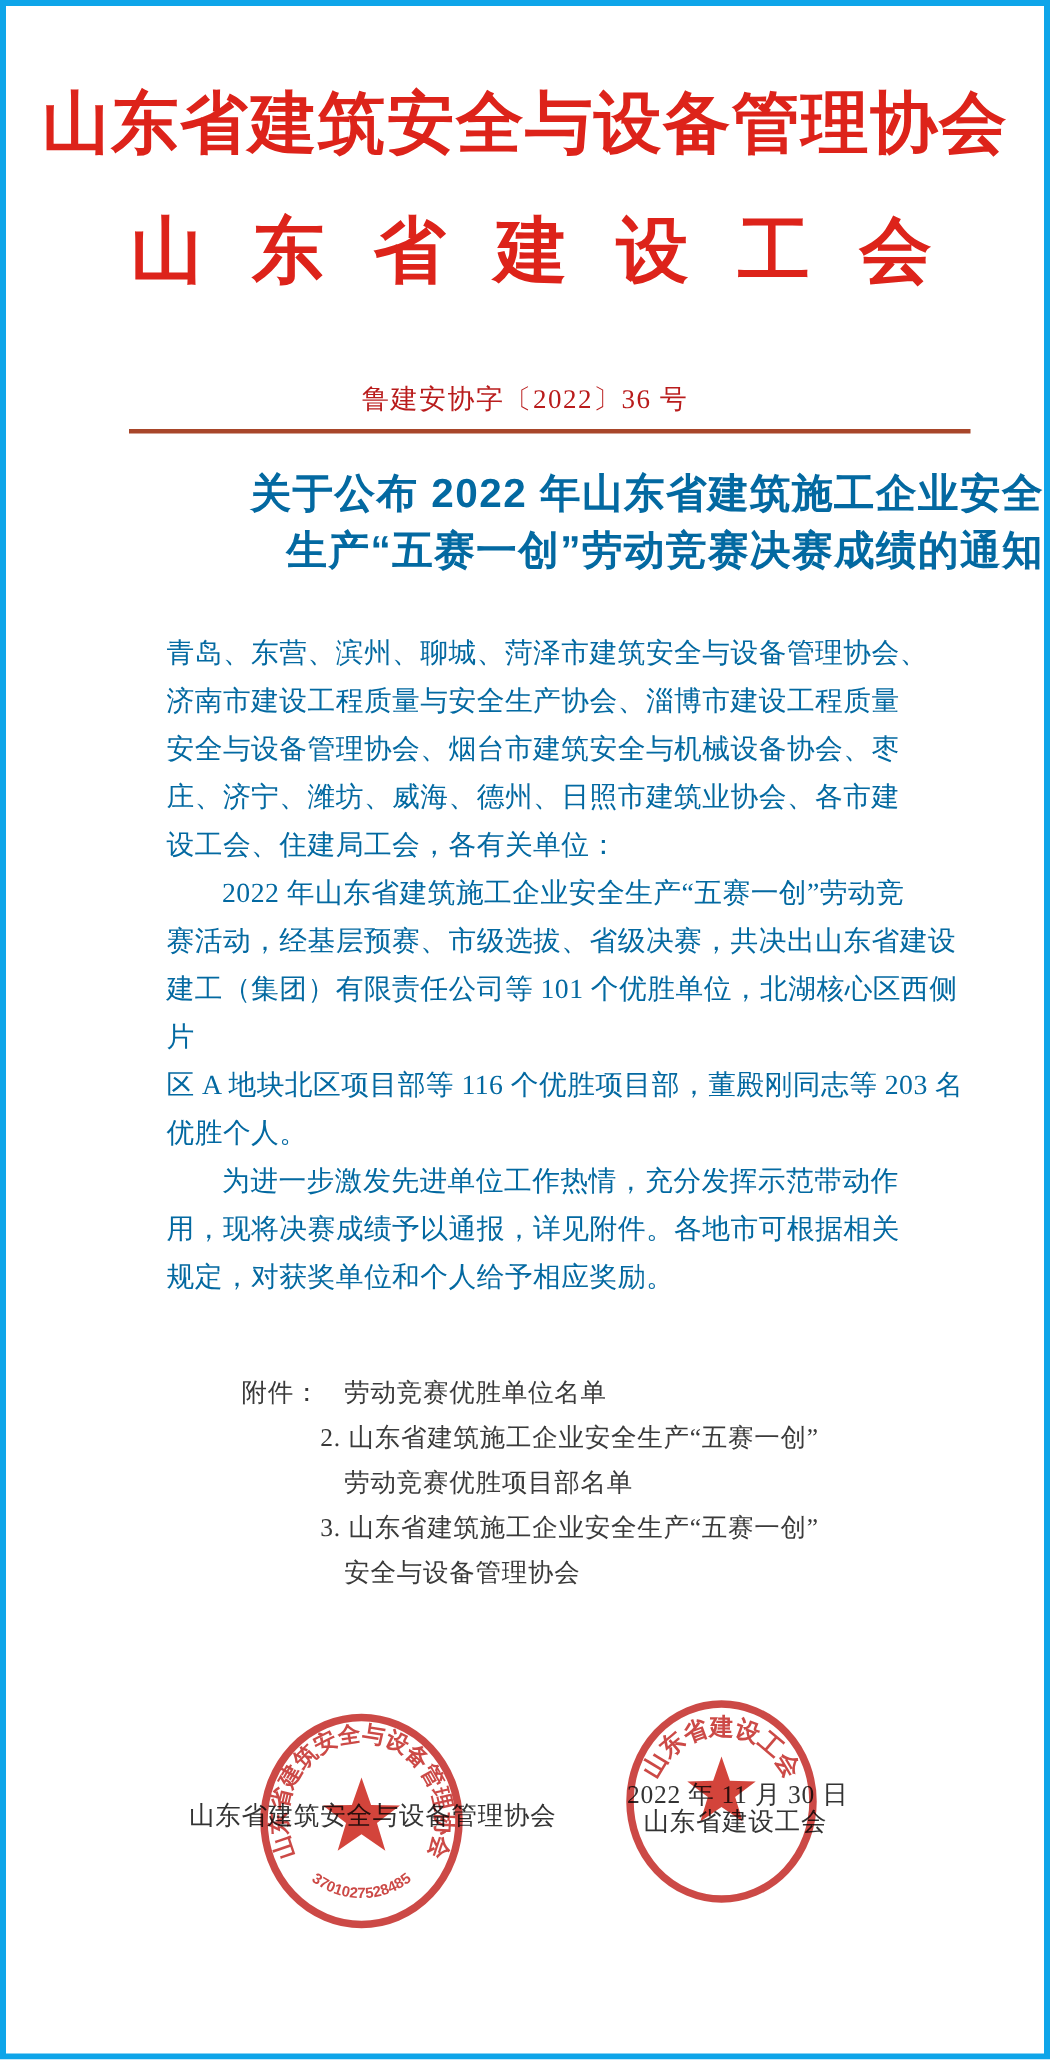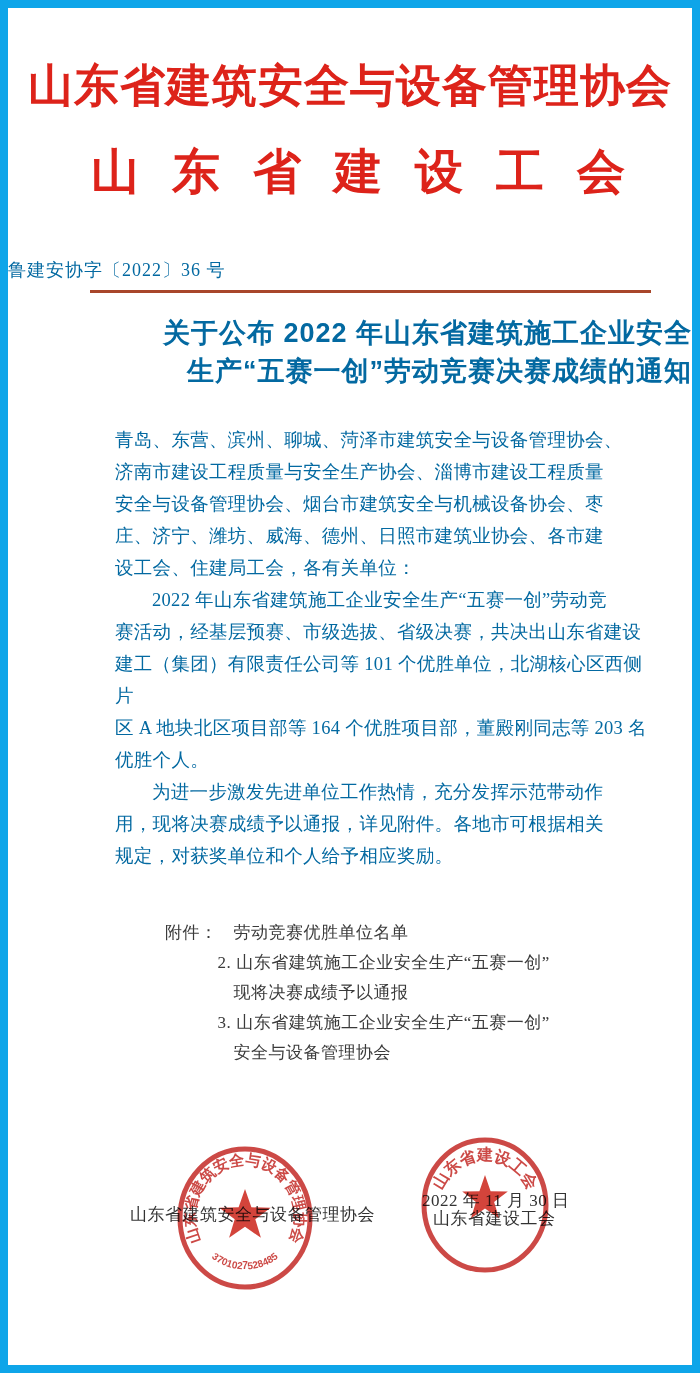--- a/index.html
+++ b/index.html
@@ -1,21 +1,21 @@
 <!DOCTYPE html>
 <html><head>
 <meta charset="utf-8">
 <style>
   html,body { margin:0; padding:0; background:#ffffff; }
   .page {
     position:relative;
     width:700px; height:1373px;
     box-sizing:border-box;
     background:#ffffff;
-    border:8px solid #0ea5e9;
+    border:4px solid #0ea5e9;
     overflow:hidden;
     font-family:"Liberation Serif", serif;
     color:#1c1c1c;
   }
   
   .org-line1 {
     position:absolute; top:50px; left:0; width:100%;
     text-align:center;
     font-family:"Liberation Sans", sans-serif;
     font-weight:bold;
@@ -28,23 +28,23 @@
     position:absolute; top:134px; left:83px; width:534px;
     font-family:"Liberation Sans", sans-serif;
     font-weight:bold;
     font-size:48px; line-height:1.25;
     color:#dd231a;
     text-align:justify;
     text-align-last:justify;
   }
   .doc-number {
     position:absolute; top:250px; left:0; width:100%;
-    text-align:left;
+    text-align:center;
     font-size:18px; line-height:24px;
-    color:#0369a1;
+    color:#b91c1c;
     letter-spacing:1px;
   }
   .red-rule {
     position:absolute; top:282px; left:82px; width:561px; height:3px;
     background:#a8462a;
   }
   .doc-title {
     position:absolute; top:306px; left:0; width:100%;
     text-align:right;
     font-family:"Liberation Sans", sans-serif;
@@ -120,36 +120,36 @@
 
   <div class="body-text">
     <p>青岛、东营、滨州、聊城、菏泽市建筑安全与设备管理协会、
 济南市建设工程质量与安全生产协会、淄博市建设工程质量
 安全与设备管理协会、烟台市建筑安全与机械设备协会、枣
 庄、济宁、潍坊、威海、德州、日照市建筑业协会、各市建
 设工会、住建局工会，各有关单位：</p>
     <p class="indent">2022 年山东省建筑施工企业安全生产“五赛一创”劳动竞
 赛活动，经基层预赛、市级选拔、省级决赛，共决出山东省建设
 建工（集团）有限责任公司等 101 个优胜单位，北湖核心区西侧片
-区 A 地块北区项目部等 164 个优胜项目部，董殿刚同志等 203 名
+区 A 地块北区项目部等 116 个优胜项目部，董殿刚同志等 203 名
 优胜个人。</p>
     <p class="indent">为进一步激发先进单位工作热情，充分发挥示范带动作
 用，现将决赛成绩予以通报，详见附件。各地市可根据相关
 规定，对获奖单位和个人给予相应奖励。</p>
   </div>
 
   <div class="attachments">
     <div class="att-label">附件：</div>
     <div class="att-items">
       <div class="att-item">
         <div class="att-line2">劳动竞赛优胜单位名单</div>
       </div>
       <div class="att-item">
         <div class="att-line1"><span class="att-num">2.</span><span>山东省建筑施工企业安全生产“五赛一创”</span></div>
-        <div class="att-line2">现将决赛成绩予以通报</div>
+        <div class="att-line2">劳动竞赛优胜项目部名单</div>
       </div>
       <div class="att-item">
         <div class="att-line1"><span class="att-num">3.</span><span>山东省建筑施工企业安全生产“五赛一创”</span></div>
         <div class="att-line2">安全与设备管理协会</div>
       </div>
     </div>
   </div>
 
   <div class="sig sig-org1">山东省建筑安全与设备管理协会</div>
   <div class="sig sig-org2">山东省建设工会</div>

